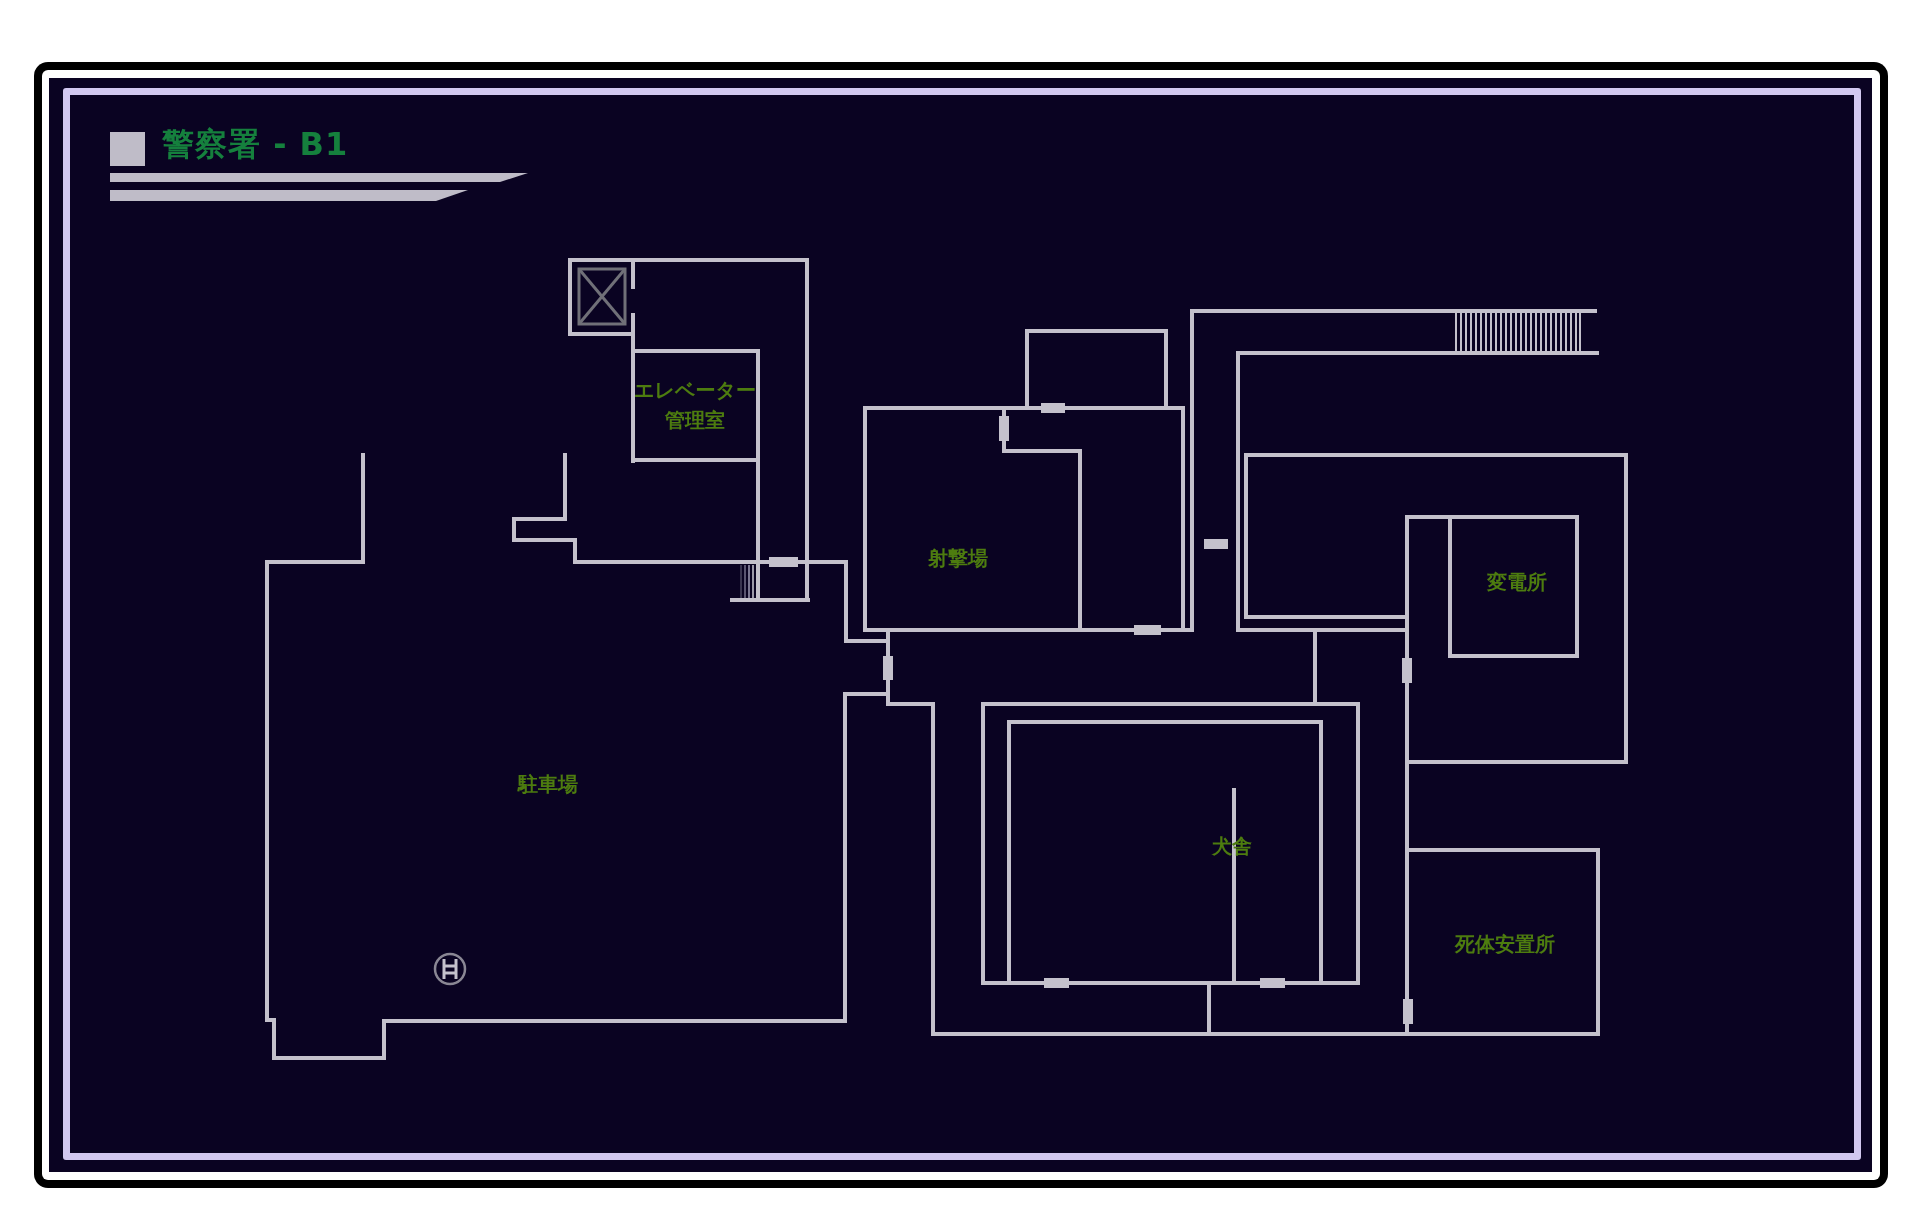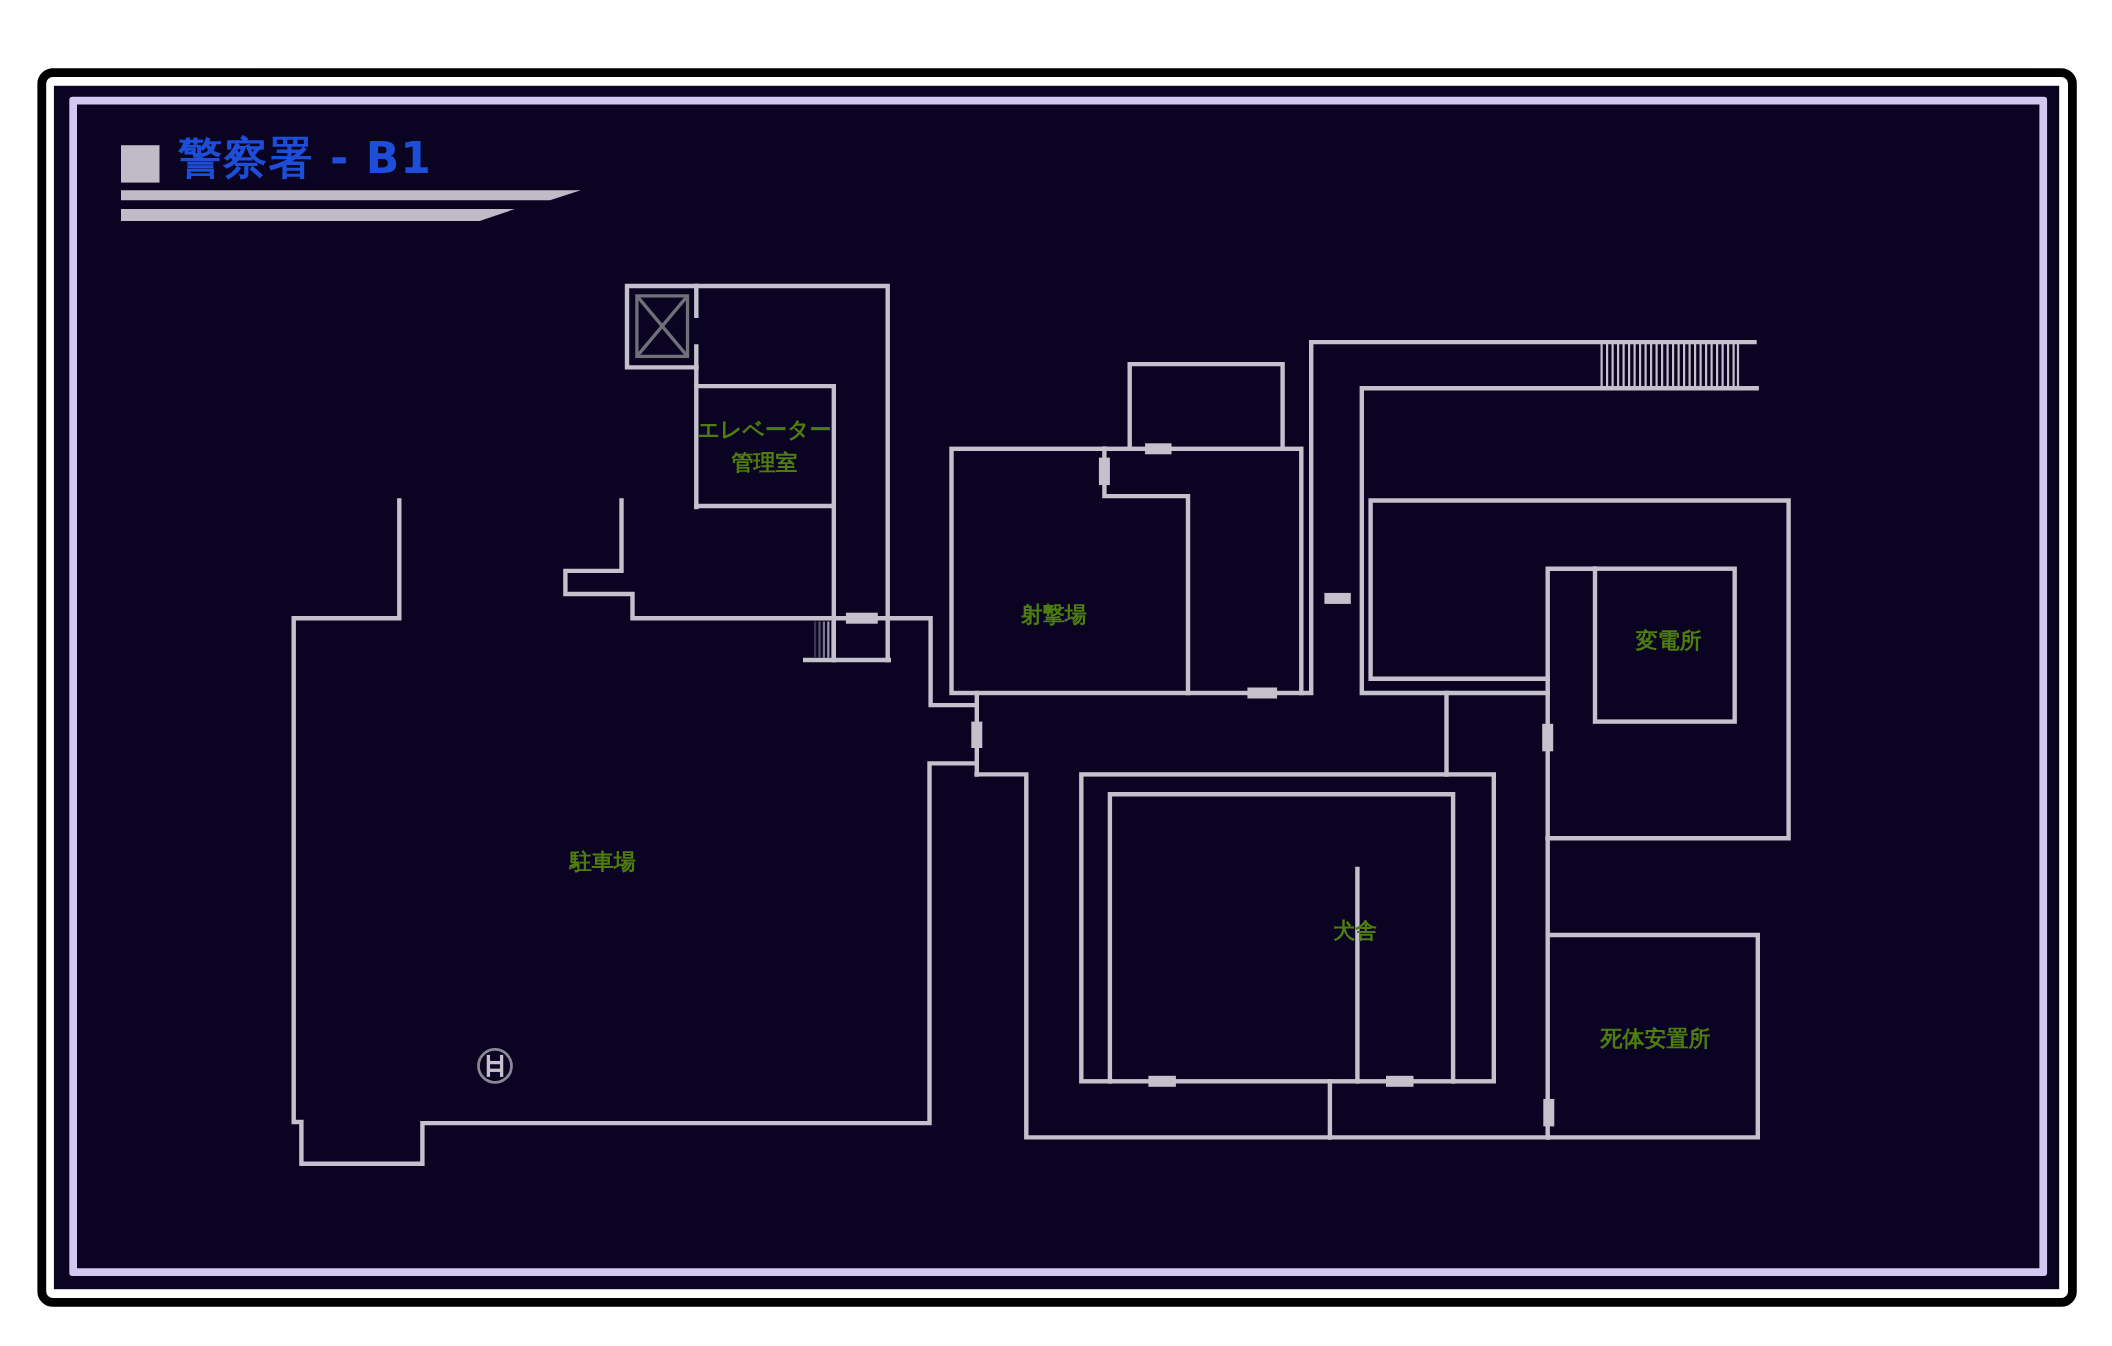--- a/index.html
+++ b/index.html
@@ -2,21 +2,21 @@
 <html><head>
 <meta charset="utf-8">
 <style>
   html, body { margin:0; padding:0; background:#ffffff; }
   body { width:1920px; height:1224px; position:relative; overflow:hidden; font-family:"DejaVu Sans", sans-serif; }
   .frame-outer { position:absolute; left:34px; top:62px; width:1854px; height:1126px; background:#000; border-radius:14px; }
   .frame-white { position:absolute; left:42px; top:70px; width:1838px; height:1110px; background:#ffffff; border-radius:6px; }
   .frame-navy { position:absolute; left:49px; top:78px; width:1823px; height:1094px; background:#0a0322; }
   .frame-purple { position:absolute; left:63px; top:88px; width:1798px; height:1072px; border:7px solid #d2c8f0; box-sizing:border-box; border-radius:3px; background:#0a0322; }
   .header-square { position:absolute; left:110px; top:132px; width:35px; height:34px; background:#bfbcc8; }
-  .header-title { position:absolute; left:162px; top:120px; font-size:40px; line-height:48px; color:#1d4ed8; font-weight:bold; letter-spacing:1px; white-space:nowrap; }
+  .header-title { position:absolute; left:162px; top:120px; font-size:32px; line-height:48px; color:#15803d; font-weight:bold; letter-spacing:1px; white-space:nowrap; }
   svg.map { position:absolute; left:0; top:0; }
   .room-label { position:absolute; color:#4d7c0f; font-weight:bold; font-size:20px; line-height:24px; white-space:nowrap; transform:translate(-50%,-50%); text-align:center; }
 </style>
 </head>
 <body>
 
 <div class="frame-outer"></div>
 <div class="frame-white"></div>
 <div class="frame-navy"></div>
 <div class="frame-purple"></div>

